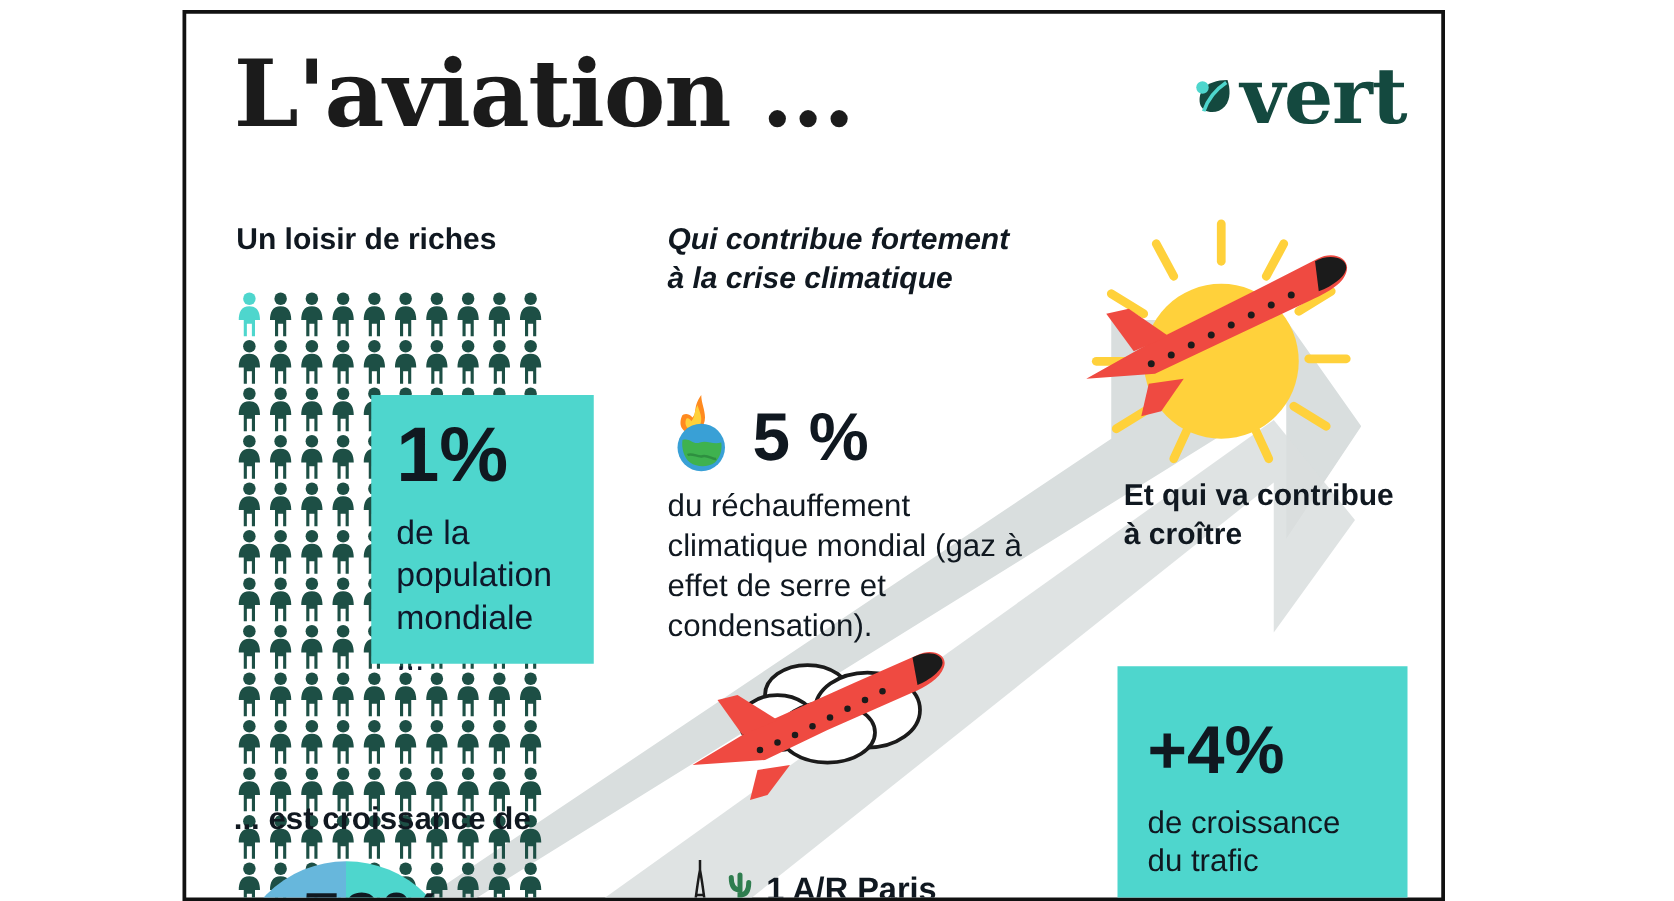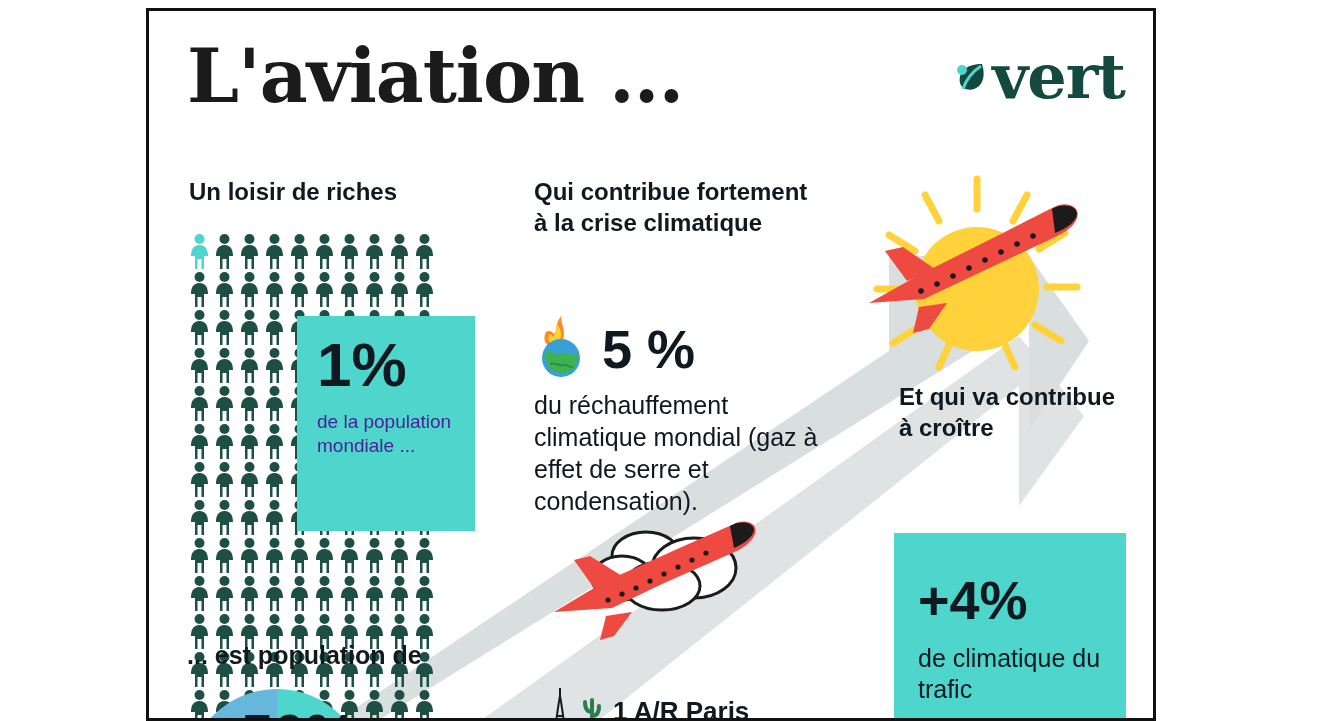--- a/index.html
+++ b/index.html
@@ -69,21 +69,21 @@
   }
   
   .col-head {
     font-family: "Liberation Sans", sans-serif;
     font-weight: bold;
     font-size: 24px;
     color: #101820;
     line-height: 1.3;
   }
   #col1-head { position: absolute; left: 40px; top: 165px; }
-  #col2-head { position: absolute; left: 385px; top: 165px; width: 290px; }
+  #col2-head { position: absolute; left: 385px; top: 165px; width: 290px; font-style: italic; }
   #col3-head { position: absolute; left: 750px; top: 370px; width: 230px; }
 
   
   #people {
     position: absolute;
     left: 38px;
     top: 222px;
     width: 260px;
     line-height: 0;
     z-index: 1;
@@ -109,22 +109,22 @@
   #box-1pct .big {
     font-family: "Liberation Sans", sans-serif;
     font-weight: bold;
     font-size: 62px;
     color: #101820;
     line-height: 1;
     margin-bottom: 14px;
   }
   #box-1pct .sub {
     font-family: "Liberation Sans", sans-serif;
-    font-size: 19px;
-    color: #4c1d95;
+    font-size: 27px;
+    color: #0f172a;
     line-height: 1.25;
   }
   
   #five-row {
     position: absolute;
     left: 385px;
     top: 305px;
     display: flex;
     align-items: center;
     gap: 14px;
@@ -922,21 +922,21 @@
           <path d="M12.5 12 C6 12 4 17 4 23 L8 23 L8 36 L10.5 36 L10.5 26 L14.5 26 L14.5 36 L17 36 L17 23 L21 23 C21 17 19 12 12.5 12 Z" fill="#1d4f45"></path>
         </svg>
     </span>
   </div>
 
   <div id="box-1pct">
     <div class="big">1%</div>
     <div class="sub">de la population mondiale ...</div>
   </div>
 
-  <div id="col1-foot">... est population de</div>
+  <div id="col1-foot">... est croissance de</div>
   <div id="pie"></div>
   <div id="pie-label">50%</div>
 
   <div id="col2-head" class="col-head">Qui contribue fortement à la crise climatique</div>
 
   <div id="five-row">
     <span>
       <svg width="54" height="62" viewBox="0 0 54 62">
         <path d="M27 0 C20 10 24 14 20 18 C16 13 12 16 12 16 C8 24 12 30 18 30 C24 30 30 26 30 18 C30 12 27 6 27 0 Z" fill="#ff8a1f"></path>
         <path d="M24 8 C21 14 22 18 19 21 C17 17 15 19 15 19 C13 24 16 28 20 28 C24 28 27 25 27 19 C27 15 25 12 24 8 Z" fill="#ffd13b"></path>
@@ -1026,16 +1026,16 @@
             <circle cx="184" cy="65" r="2.8"></circle>
         </g>
       </g>
     </svg>
   </div>
 
   <div id="col3-head" class="col-head">Et qui va contribue à croître</div>
 
   <div id="box-4pct">
     <div class="big">+4%</div>
-    <div class="sub">de climatique du trafic</div>
+    <div class="sub">de croissance du trafic</div>
   </div>
 
 </div>
 
 </body></html>

